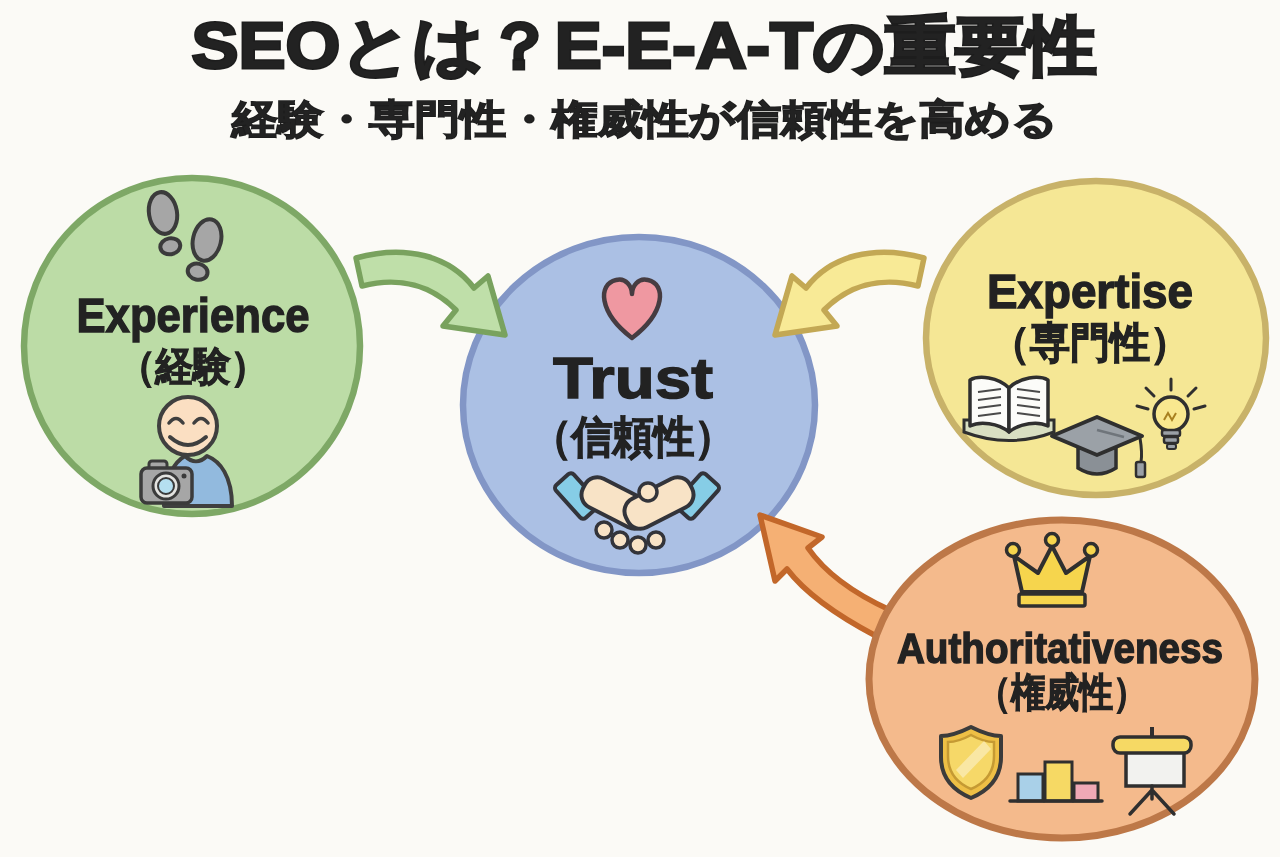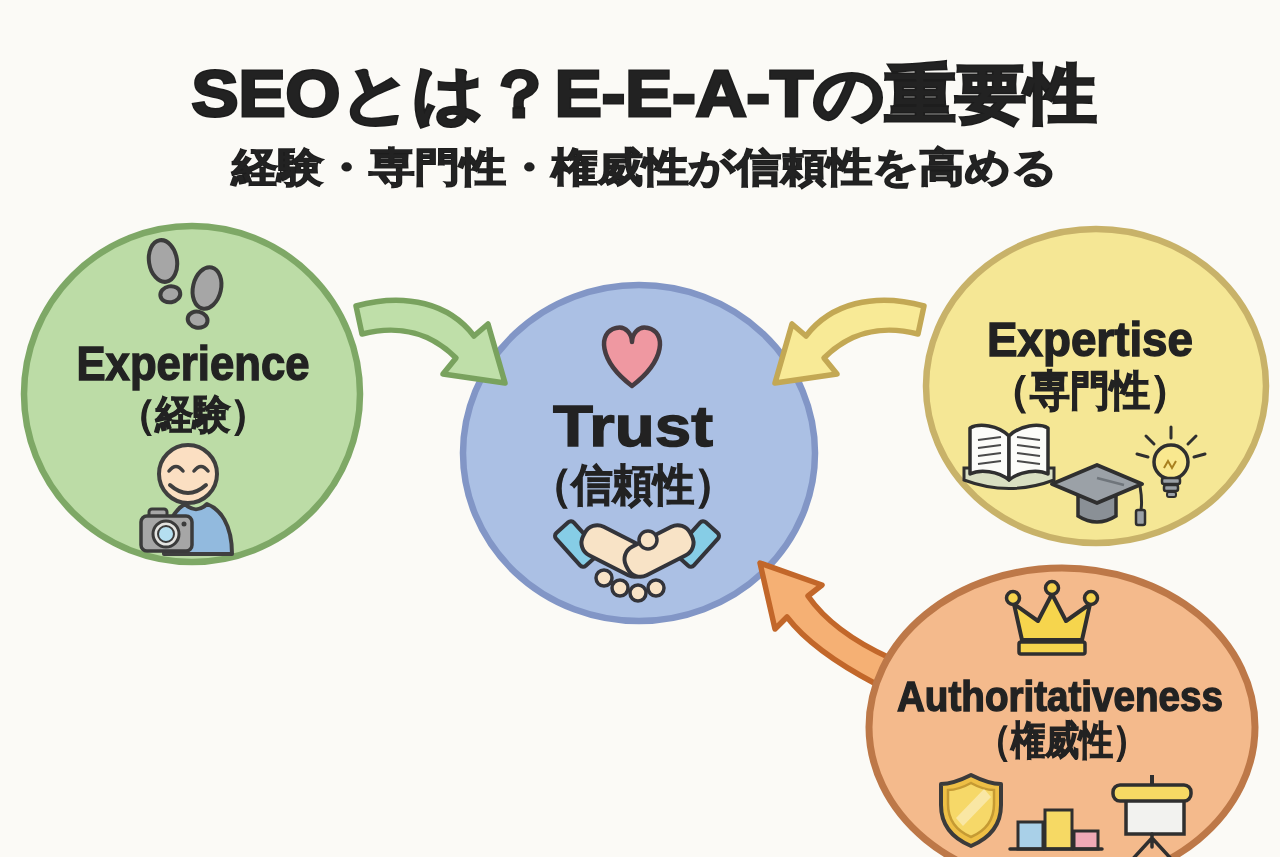--- a/index.html
+++ b/index.html
@@ -2,21 +2,21 @@
 <html><head>
 <meta charset="utf-8">
 <style>
   html,body{margin:0;padding:0;}
   body{
     width:1280px;height:857px;
     background:#fbfaf6;
     font-family:"Liberation Sans","DejaVu Sans",sans-serif;
     overflow:hidden;
   }
-  #stage{position:relative;width:1280px;height:652px;margin-top:48px;}
+  #stage{position:relative;width:1280px;height:652px;}
   svg{display:block;}
   text{
     font-family:"Liberation Sans","DejaVu Sans",sans-serif;
     font-weight:bold;
     fill:#222222;
   }
   .title-text{paint-order:stroke;stroke:#1d1d1d;stroke-width:3px;}
   .subtitle-text{paint-order:stroke;stroke:#1d1d1d;stroke-width:1.6px;}
   .node-en{paint-order:stroke;stroke:#242424;stroke-width:1.4px;}
   .node-ja{paint-order:stroke;stroke:#242424;stroke-width:1.2px;}

